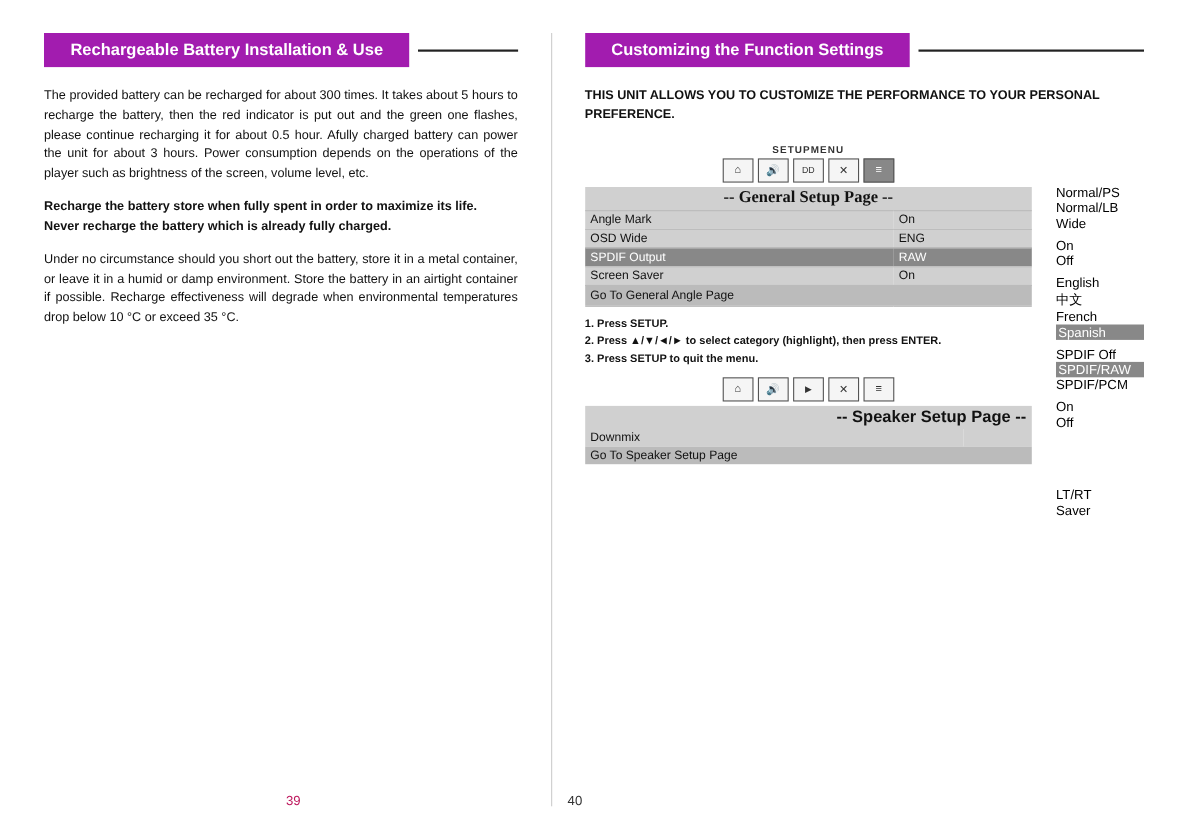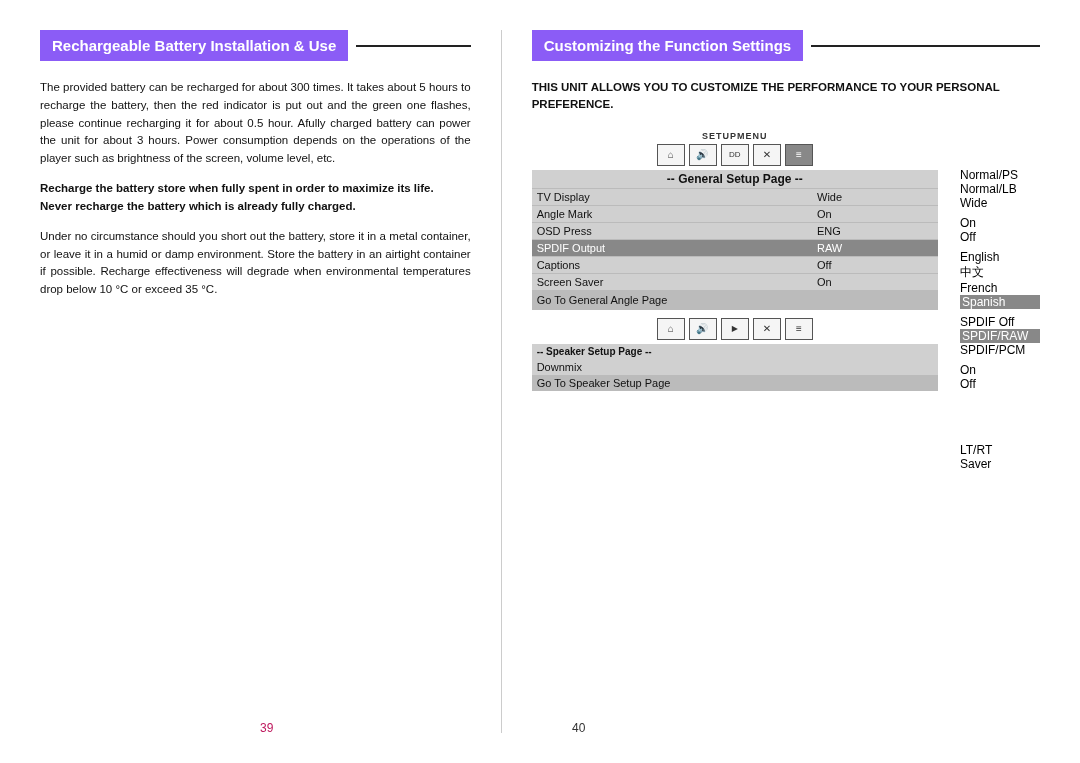--- a/index.html
+++ b/index.html
@@ -25,25 +25,25 @@
     .right-column {
       width: 560px;
       padding-left: 30px;
     }
     .section-title-wrapper {
       display: flex;
       align-items: center;
       margin-bottom: 18px;
     }
     .section-title-bar {
-      background: #8b5cf6;
+      background: #a21caf;
       color: #fff;
       font-size: 15px;
       font-weight: bold;
-      padding: 7px 12px;
+      padding: 7px 24px;
       display: inline-block;
     }
     .title-line {
       flex: 1;
       height: 2px;
       background: #222;
       margin-left: 8px;
     }
     .body-text {
       font-size: 11.5px;
@@ -61,21 +61,21 @@
     .page-number-left {
       position: absolute;
       bottom: 28px;
       left: 260px;
       font-size: 12px;
       color: #be185d;
     }
     .page-number-right {
       position: absolute;
       bottom: 28px;
-      left: 572px;
+      left: 516px;
       font-size: 12px;
       color: #333;
     }
     
     .intro-text {
       font-size: 11.5px;
       font-weight: bold;
       text-transform: uppercase;
       margin-bottom: 14px;
       line-height: 1.5;
@@ -115,22 +115,23 @@
     .setup-table {
       width: 100%;
       border-collapse: collapse;
       font-size: 11px;
     }
     .setup-table-header {
       background: #555;
       color: #fff;
       text-align: center;
       padding: 3px 5px;
-      font-size: 12px;
-      font-weight: bold;
+      font-size: 15px;
+      font-weight: bold;
+      font-family: Liberation Serif, serif;
     }
     .setup-table td {
       padding: 2px 5px;
       background: #d0d0d0;
       color: #111;
       border-bottom: 1px solid #bbb;
     }
     .setup-table tr.highlight td {
       background: #888;
       color: #fff;
@@ -154,23 +155,23 @@
       padding: 0 2px;
     }
     .speaker-table {
       width: 100%;
       border-collapse: collapse;
       font-size: 11px;
     }
     .speaker-table-header {
       background: #555;
       color: #fff;
-      text-align: left;
+      text-align: right;
       padding: 3px 5px;
-      font-size: 10px;
+      font-size: 15px;
       font-weight: bold;
     }
     .speaker-table td {
       padding: 2px 5px;
       background: #d0d0d0;
       color: #111;
     }
     .speaker-go-row td {
       background: #bbb !important;
     }
@@ -233,49 +234,46 @@
         </div>
 
         <table class="setup-table">
           <thead>
             <tr>
               <td colspan="2" class="setup-table-header">-- General Setup Page --</td>
             </tr>
           </thead>
           <tbody>
             <tr>
-              <td>TV Display</td>
-              <td>Wide</td>
-            </tr>
-            <tr>
               <td>Angle Mark</td>
               <td>On</td>
             </tr>
             <tr>
-              <td>OSD Press</td>
+              <td>OSD Wide</td>
               <td>ENG</td>
             </tr>
             <tr class="highlight">
               <td>SPDIF Output</td>
               <td>RAW</td>
             </tr>
             <tr>
-              <td>Captions</td>
-              <td>Off</td>
-            </tr>
-            <tr>
               <td>Screen Saver</td>
               <td>On</td>
             </tr>
             <tr class="go-to-row">
               <td colspan="2">Go To General Angle Page</td>
             </tr>
           </tbody>
         </table>
 
+        <div style="margin-top:8px; font-size:10px; color:#111; line-height:1.6;">
+          <div style="font-weight:bold;">1. Press SETUP.</div>
+          <div style="font-weight:bold;">2. Press ▲/▼/◄/► to select category (highlight), then press ENTER.</div>
+          <div style="font-weight:bold;">3. Press SETUP to quit the menu.</div>
+        </div>
 
         <div style="margin-top:8px;">
 
           <div class="icon-row">
             <div class="icon-box">⌂</div>
             <div class="icon-box">🔊</div>
             <div class="icon-box" style="font-size:8px;">▶</div>
             <div class="icon-box">✕</div>
             <div class="icon-box">≡</div>
           </div>

